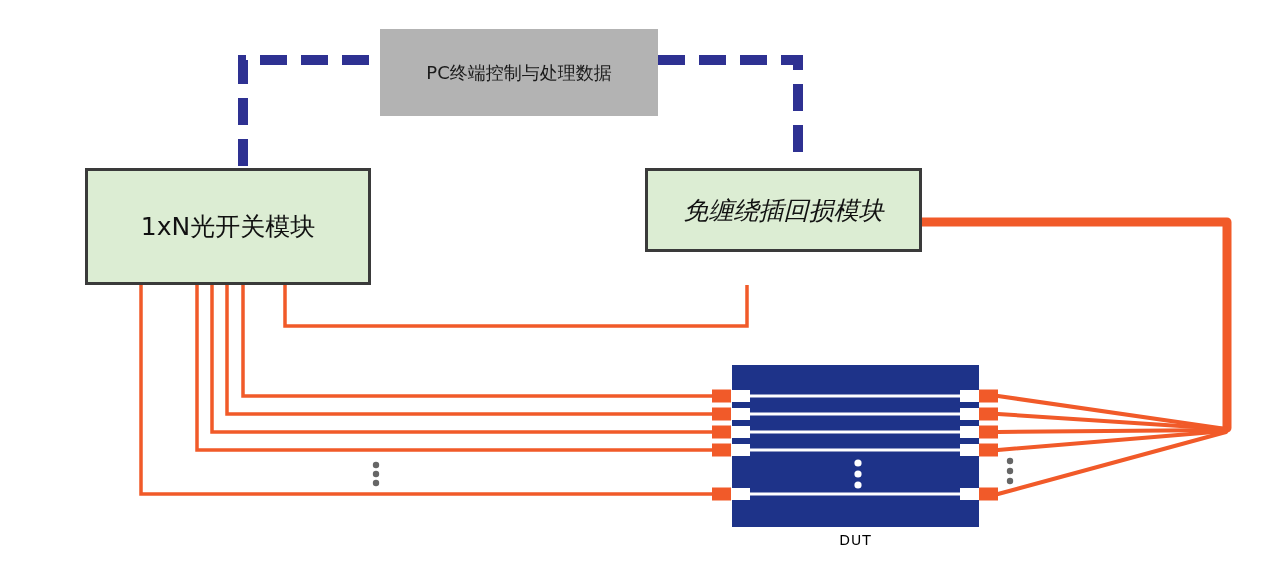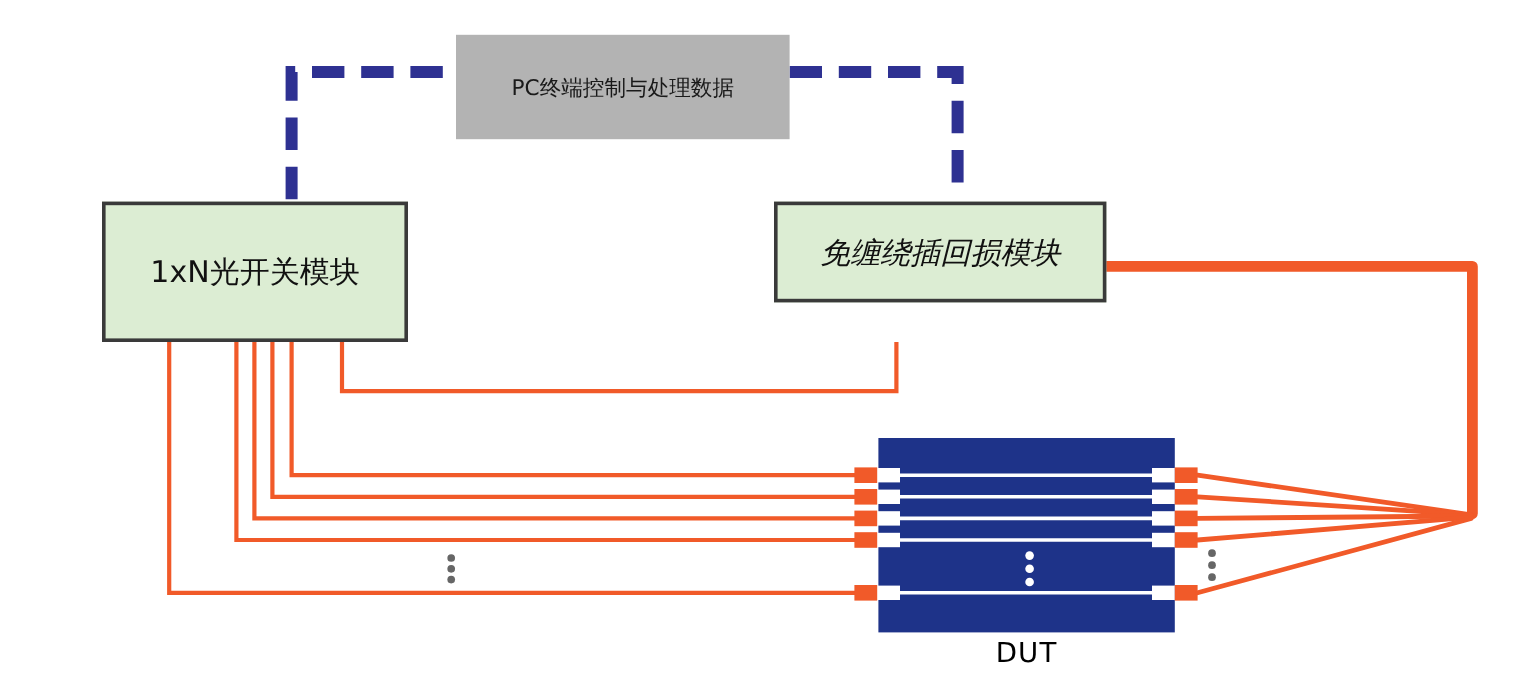--- a/index.html
+++ b/index.html
@@ -37,25 +37,25 @@
     display:flex; align-items:center; justify-content:center;
     font-size:18px;
   }
   .module-box {
     position:absolute;
     background:var(--green-fill); border:3px solid var(--green-border);
     color:#111111;
     display:flex; align-items:center; justify-content:center;
     font-size:25px;
   }
-  .switch-box { left:85px; top:168px; width:255px; height:117px;text-align:right; }
+  .switch-box { left:85px; top:168px; width:286px; height:117px;text-align:right; }
   .loss-box  { left:645px; top:168px; width:277px; height:84px;font-style:italic; }
   .dut-label {
     position:absolute; left:732px; top:532px; width:247px;
-    text-align:center; font-size:23px; color:#000000; letter-spacing:1px;
+    text-align:center; font-size:14px; color:#000000; letter-spacing:1px;
   }
 </style>
 </head>
 <body>
 
 <div class="canvas">
 
   <svg class="wires" width="1279" height="579" viewBox="0 0 1279 579">
 
     <path class="dashed-link" d="M 243 166 V 60 H 380"></path>

